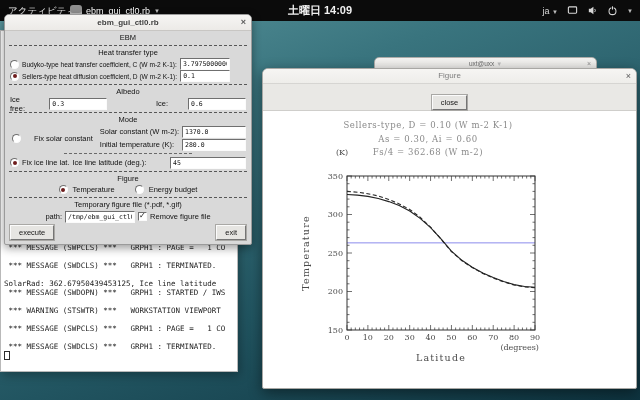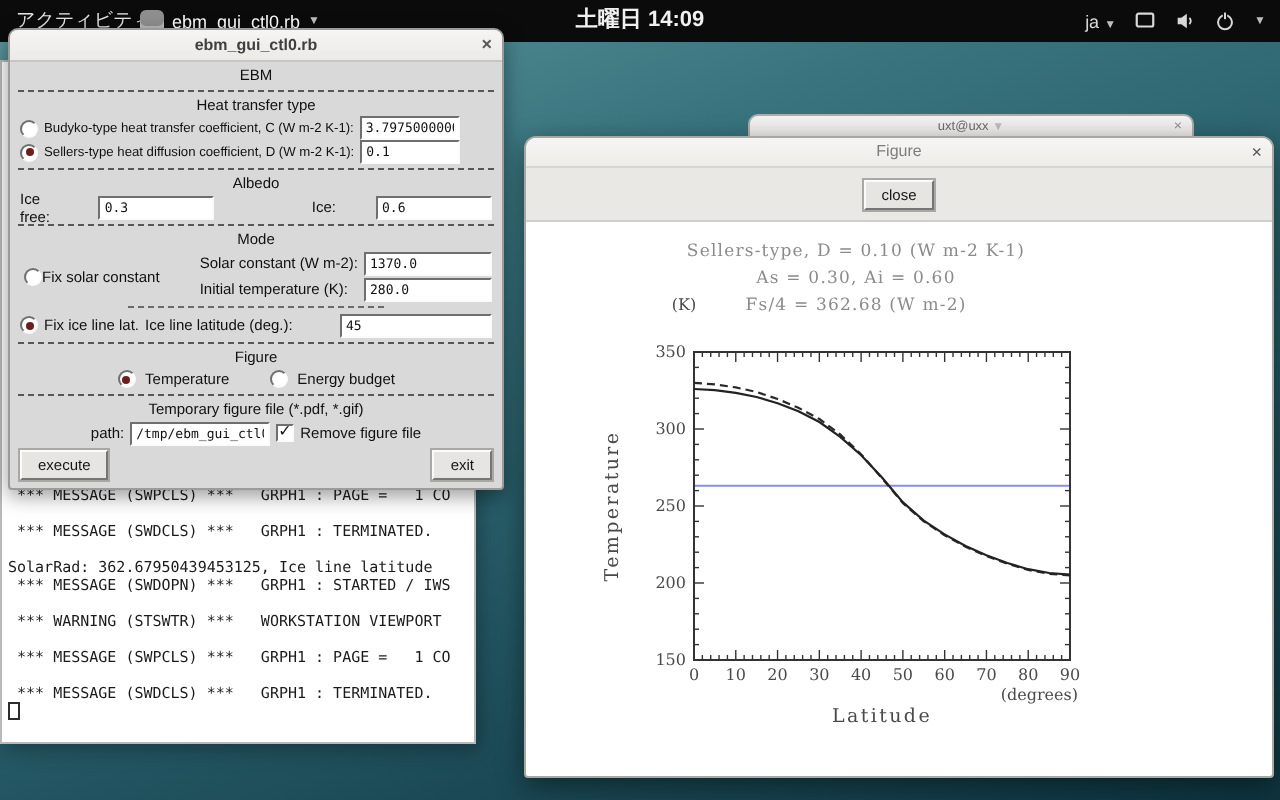--- a/index.html
+++ b/index.html
@@ -57,31 +57,31 @@
     display:inline-block;position:relative;flex:none;box-sizing:content-box}
   .check.on::after{content:"\2713";position:absolute;left:0;top:-1px;font-size:8px;color:#101010;line-height:8px}
   .entry{background:#fff;border:1px solid;border-color:#6f6f6f #fbfbfb #fbfbfb #6f6f6f;
     font-family:"DejaVu Sans Mono",monospace;font-size:6.5px;color:#111;padding:1px 2px;height:8px;line-height:8px;
     white-space:nowrap;overflow:hidden;box-sizing:content-box}
   input.entry{outline:none}
   .tkbtn{background:#e6e5e2;border:1px solid;border-color:#fbfbfb #757575 #757575 #fbfbfb;
     box-shadow:0 0 0 1px #a9a8a5;font-family:"Liberation Sans",sans-serif;font-size:7.5px;color:#161616;
     padding:2px 8px;line-height:9px}
   .mode-grid{display:flex;align-items:center}
-  .mode-left{width:96px;display:flex;align-items:flex-start;gap:0;padding-left:4px;box-sizing:border-box}
+  .mode-left{width:96px;display:flex;align-items:flex-start;gap:13px;padding-left:4px;box-sizing:border-box}
   .mode-right{flex:1}
   .rlabel{flex:1;text-align:left;white-space:nowrap}
   .btn-row{display:flex;justify-content:space-between;align-items:center;height:17px;padding:0 2px;margin-top:1px}
 
   
   .figwin{position:absolute;left:262px;top:68px;width:375px;height:321px;background:#fff;
     border:1px solid #a8a7a4;border-radius:6px 6px 2px 2px;box-sizing:border-box;box-shadow:0 4px 14px rgba(0,0,0,.45)}
   .fig-titlebar{position:relative;height:14px;line-height:14px;text-align:center;font-size:8px;color:#7d7d7d;
     background:linear-gradient(#f6f5f3,#eeedea);border-bottom:1px solid #d6d5d2;border-radius:5px 5px 0 0}
-  .fig-toolbar{height:26px;background:#e9e8e5;border-bottom:1px solid #cfcecb;display:flex;align-items:center;justify-content:center}
+  .fig-toolbar{height:26px;background:#e9e8e5;border-bottom:1px solid #cfcecb;display:flex;align-items:flex-end;justify-content:center}
   .fig-canvas{position:relative;height:220px;background:#fff;border-radius:0 0 2px 2px}
   .fig-canvas svg{display:block}
 
   
   .tick{font-family:"DejaVu Serif",serif;font-size:8px;fill:#4a4a4a}
   .ctitle{font-family:"DejaVu Serif",serif;font-size:8.5px;fill:#8a8a8a;letter-spacing:.6px}
   .alabel{font-family:"DejaVu Serif",serif;font-size:9.5px;fill:#4a4a4a;letter-spacing:1.2px}
   .aunit{font-family:"DejaVu Serif",serif;font-size:8px;fill:#4a4a4a}
 </style>
 </head>

